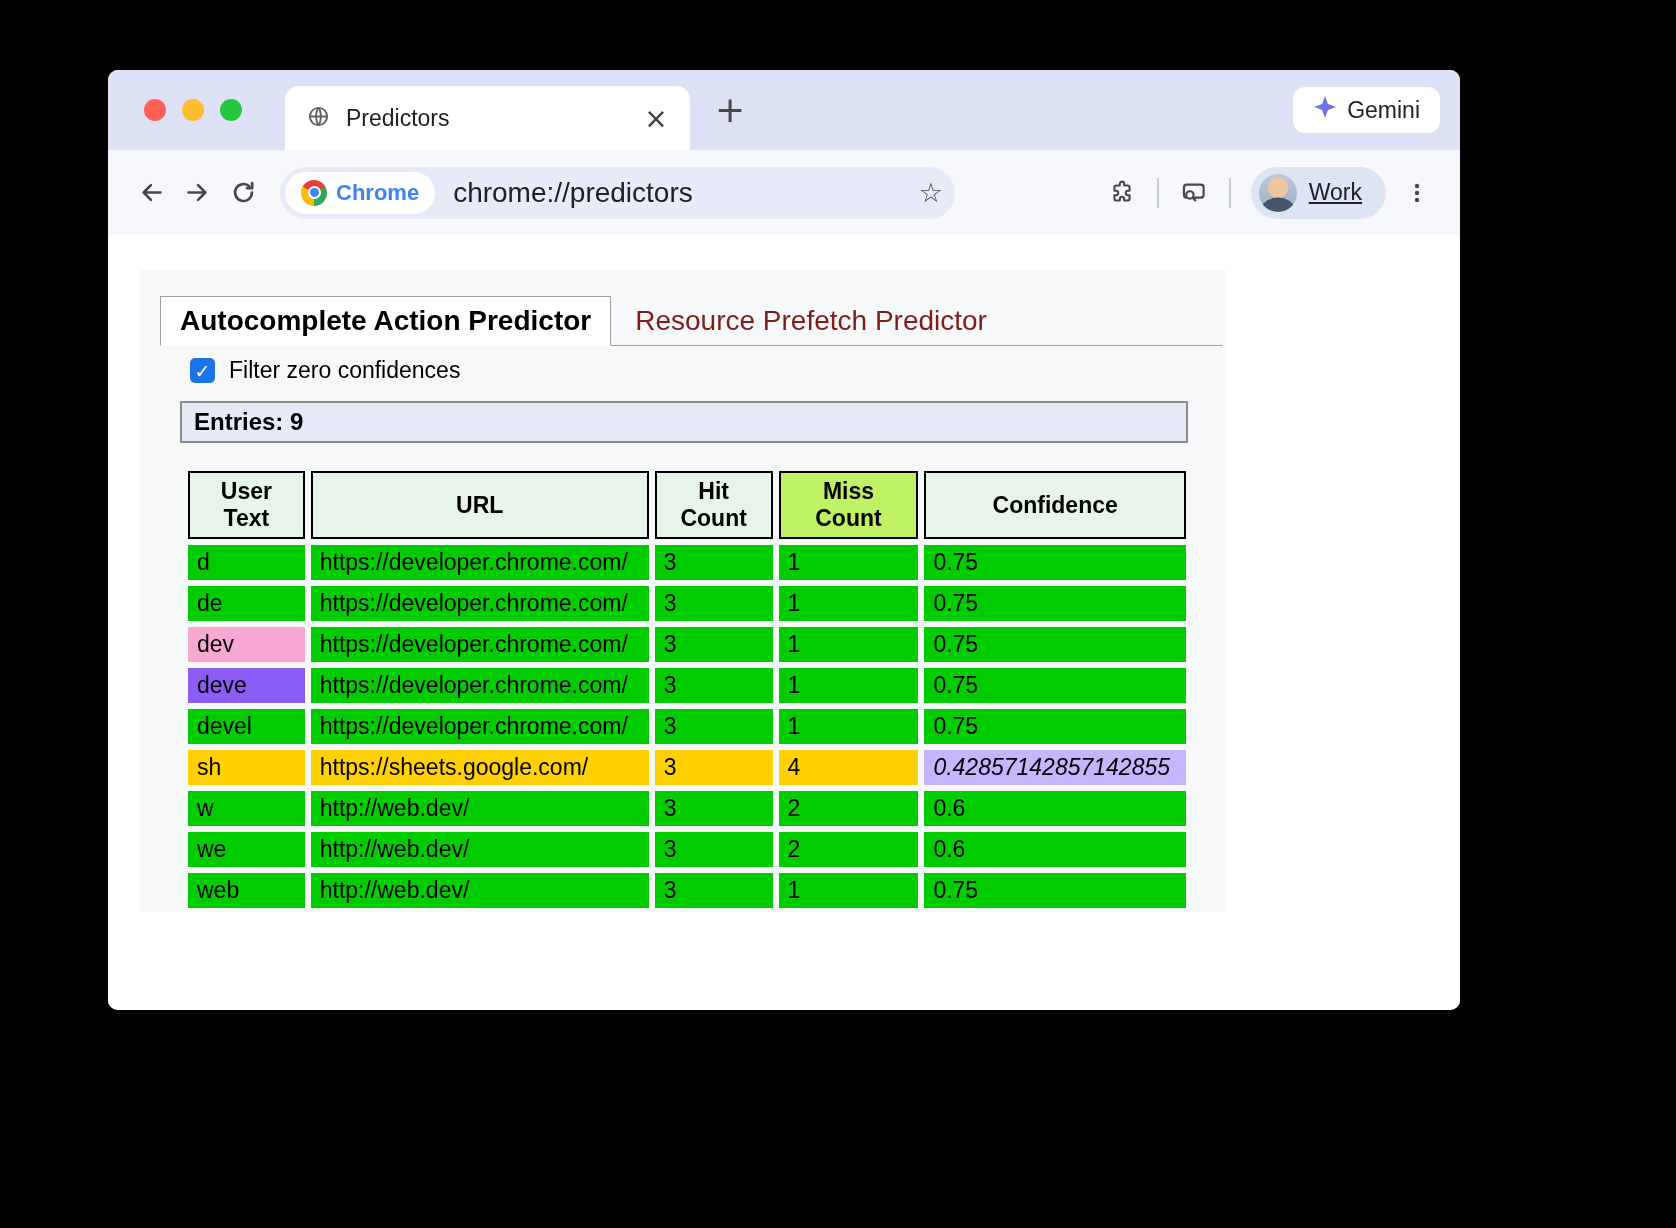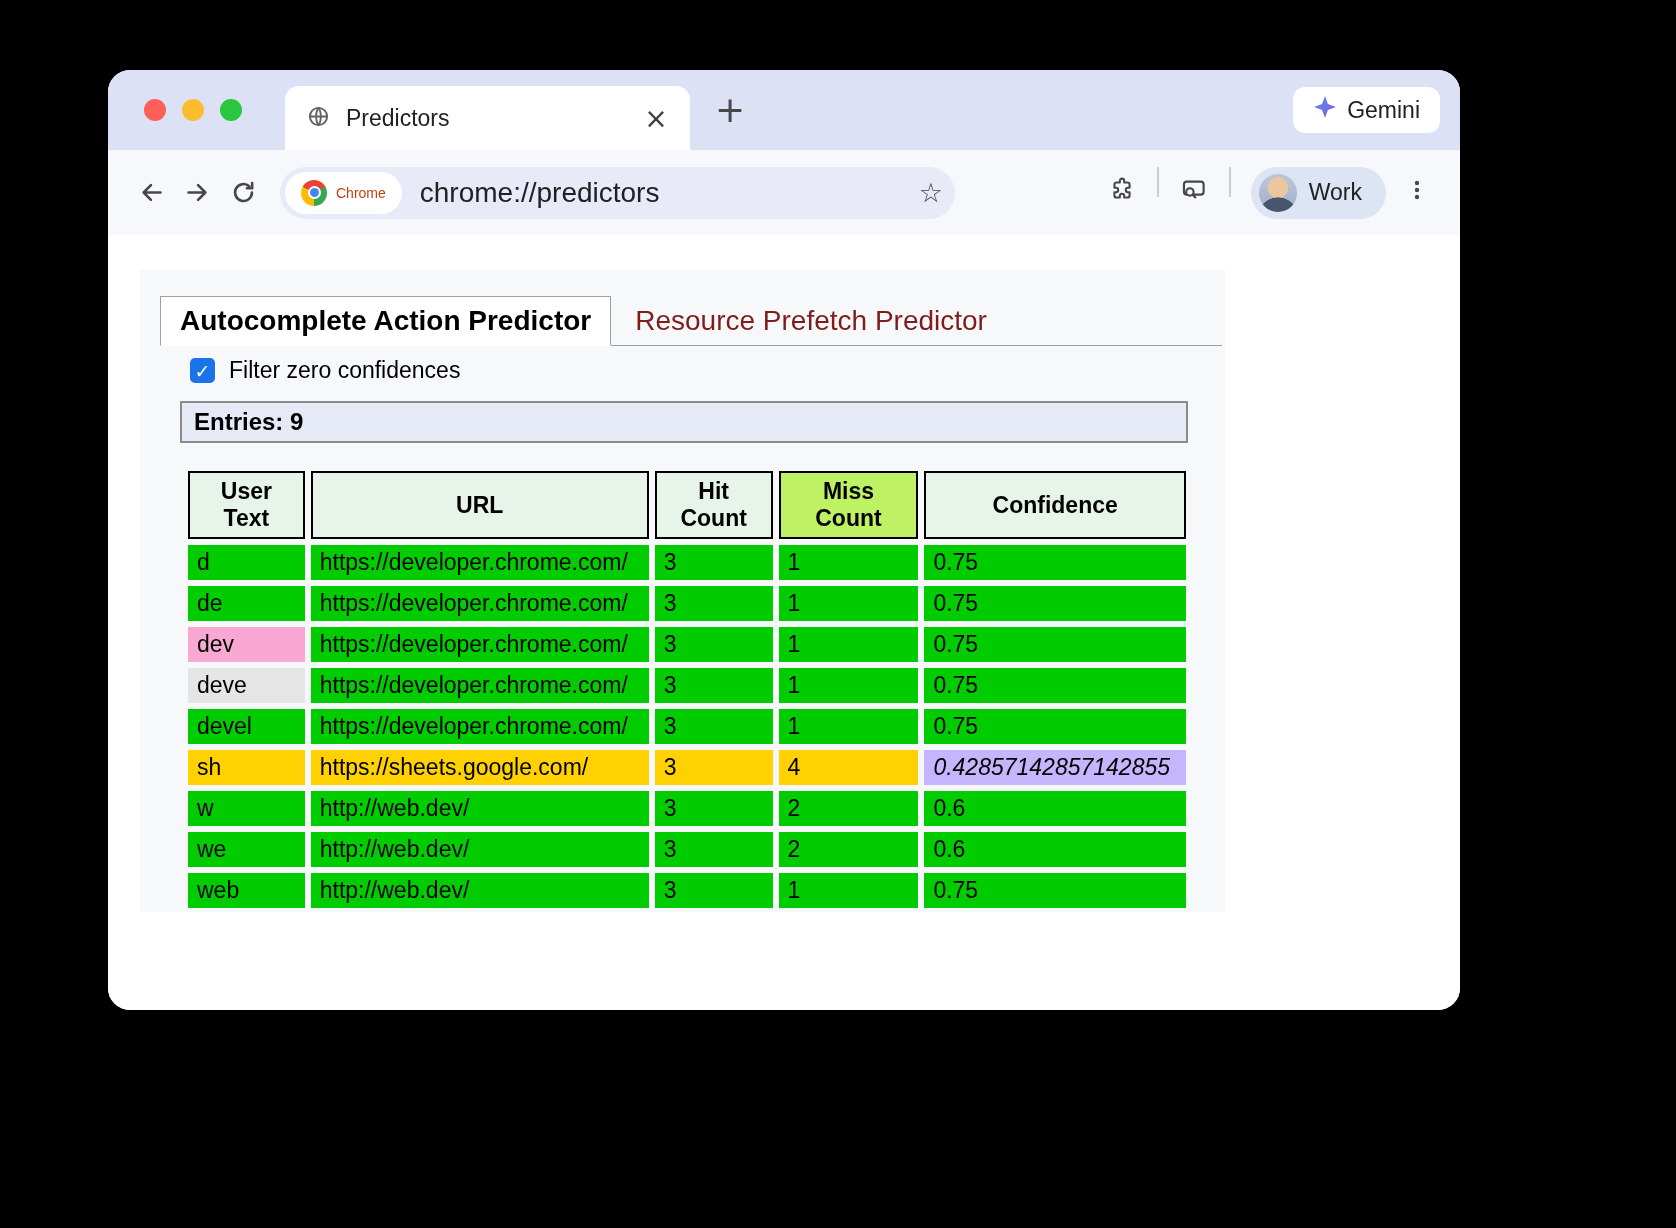--- a/index.html
+++ b/index.html
@@ -5,21 +5,21 @@
   html,body{margin:0;padding:0;}
   body{
     width:1676px;height:1228px;background:#000;position:relative;
     font-family:"Liberation Sans","DejaVu Sans",sans-serif;color:#202124;
     -webkit-font-smoothing:antialiased;
   }
   .glyph{font-family:"DejaVu Sans",sans-serif;}
 
   
   .window{position:absolute;left:108px;top:70px;width:1352px;height:940px;
-    background:#fff;border-radius:22px;overflow:hidden;}
+    background:#fff;border-radius:10px;overflow:hidden;}
 
   
   .tabstrip{position:relative;height:80px;background:#dce1f6;}
   .traffic{position:absolute;left:36px;top:29px;display:flex;gap:16px;}
   .light{width:22px;height:22px;border-radius:50%;}
   .light.red{background:#ff5f57;}
   .light.yellow{background:#febc2e;}
   .light.green{background:#29c73f;}
 
   .btab{position:absolute;left:177px;top:16px;width:405px;height:64px;background:#fff;
@@ -46,25 +46,25 @@
   .addressbar{width:675px;height:52px;background:#e8ebf7;border-radius:26px;display:flex;
     align-items:center;margin-left:14px;padding:0 12px 0 5px;box-sizing:border-box;flex:0 0 auto;}
   .chrome-badge{height:42px;background:#fff;border-radius:21px;display:flex;align-items:center;
     gap:9px;padding:0 16px;flex:0 0 auto;}
   .chrome-logo{width:26px;height:26px;border-radius:50%;
     background:conic-gradient(from -60deg,#ea4335 0 120deg,#34a853 120deg 240deg,#fbbc05 240deg 360deg);
     display:flex;align-items:center;justify-content:center;}
   .chrome-logo .inner{width:13px;height:13px;border-radius:50%;background:#fff;
     display:flex;align-items:center;justify-content:center;}
   .chrome-logo .core{width:9px;height:9px;border-radius:50%;background:#4285f4;}
-  .chrome-badge-label{font-size:14px;font-weight:400;color:#c2410c;}
+  .chrome-badge-label{font-size:22px;font-weight:700;color:#3b82f6;}
   .url-text{margin-left:18px;font-size:28px;color:#202124;flex:1;white-space:nowrap;overflow:hidden;}
   .star-btn{font-size:27px;color:#474747;margin-left:8px;}
 
-  .right-group{margin-left:auto;display:flex;align-items:flex-start;}
+  .right-group{margin-left:auto;display:flex;align-items:center;text-decoration:underline;}
   .vdivider{width:2px;height:30px;background:#c7cbd8;margin:0 12px;}
   .profile-pill{height:52px;border-radius:26px;background:#dde4f4;display:flex;align-items:center;
     gap:12px;padding:0 24px 0 8px;margin:0 8px;}
   .avatar{width:38px;height:38px;border-radius:50%;
     background:
       radial-gradient(circle at 50% 115%,#47566b 0 42%,transparent 43%),
       radial-gradient(circle at 50% 36%,#ecc79e 0 33%,transparent 34%),
       linear-gradient(#bcc6da,#9fb0c8);}
   .profile-name{font-size:23px;color:#202124;}
 
@@ -257,21 +257,21 @@
               <td style="background: rgb(0, 204, 0);">0.75</td>
             </tr>
             <tr>
               <td style="background: #f9a8d4;">dev</td>
               <td style="background: rgb(0, 204, 0);">https://developer.chrome.com/</td>
               <td style="background: rgb(0, 204, 0);">3</td>
               <td style="background: rgb(0, 204, 0);">1</td>
               <td style="background: rgb(0, 204, 0);">0.75</td>
             </tr>
             <tr>
-              <td style="background: #e5e5e5;">deve</td>
+              <td style="background: #8b5cf6;">deve</td>
               <td style="background: rgb(0, 204, 0);">https://developer.chrome.com/</td>
               <td style="background: rgb(0, 204, 0);">3</td>
               <td style="background: rgb(0, 204, 0);">1</td>
               <td style="background: rgb(0, 204, 0);">0.75</td>
             </tr>
             <tr>
               <td style="background: rgb(0, 204, 0);">devel</td>
               <td style="background: rgb(0, 204, 0);">https://developer.chrome.com/</td>
               <td style="background: rgb(0, 204, 0);">3</td>
               <td style="background: rgb(0, 204, 0);">1</td>

